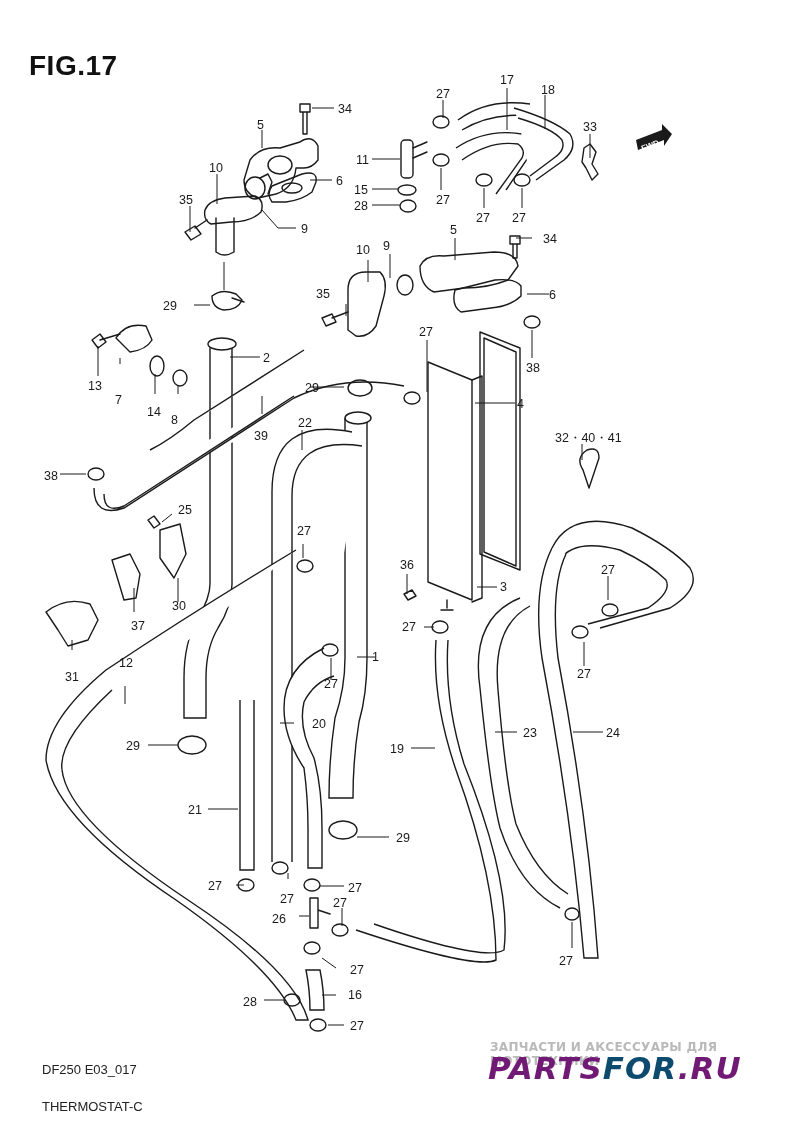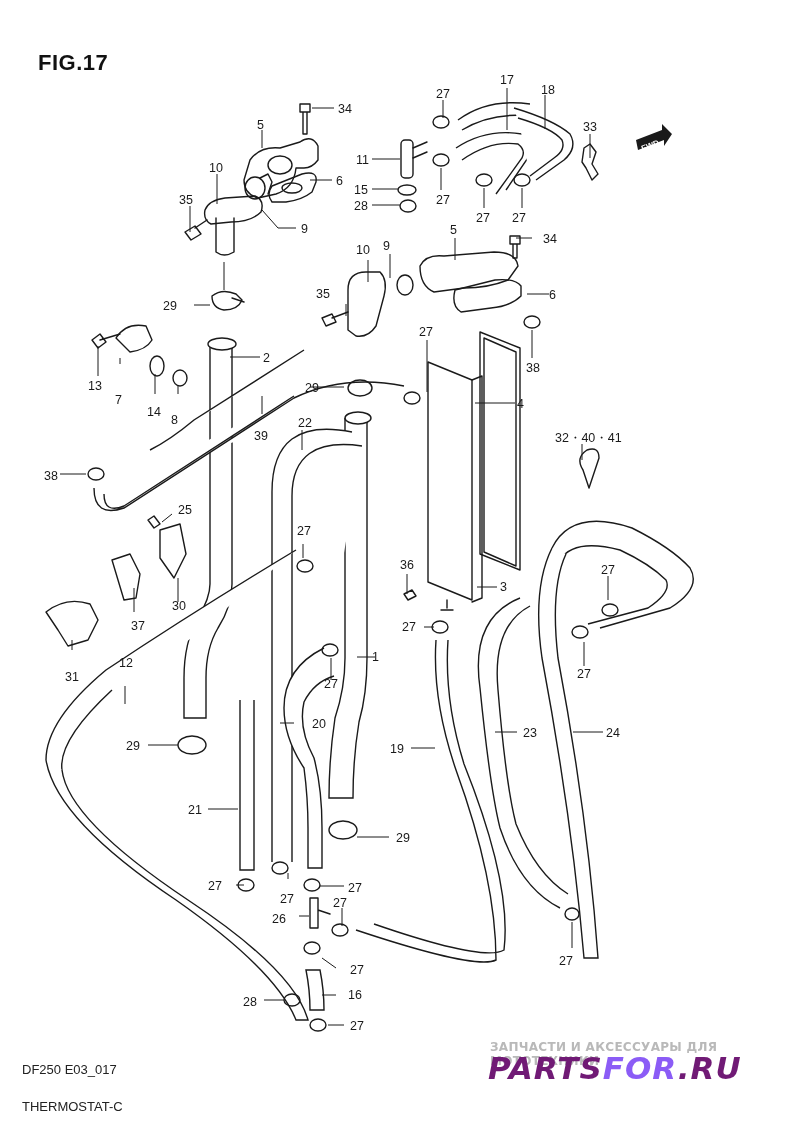--- a/index.html
+++ b/index.html
@@ -2,28 +2,28 @@
 <html><head>
 <meta charset="utf-8">
 <style>
   html, body { margin: 0; padding: 0; background: #ffffff; }
   body { width: 800px; height: 1131px; position: relative; overflow: hidden; font-family: "Liberation Sans", sans-serif; }
   #diagram { position: absolute; left: 0; top: 0; width: 800px; height: 1131px; }
   .part { fill: none; stroke: #1a1a1a; stroke-width: 1.4; stroke-linecap: round; stroke-linejoin: round; }
   .hose { fill: #ffffff; stroke: #1a1a1a; stroke-width: 1.4; }
   .leader { stroke: #1a1a1a; stroke-width: 1; fill: none; }
   .lbl { font-family: "Liberation Sans", sans-serif; font-size: 12.5px; fill: #1a1a1a; }
-  .fig-title { position: absolute; left: 38px; top: 50px; font-family: "Liberation Sans", sans-serif; font-weight: bold; font-size: 22px; color: #111; letter-spacing: 0.5px; }
-  .footer { position: absolute; left: 22px; font-family: "Liberation Sans", sans-serif; font-size: 13px; color: #222; }
+  .fig-title { position: absolute; left: 29px; top: 50px; font-family: "Liberation Sans", sans-serif; font-weight: bold; font-size: 28px; color: #111; letter-spacing: 0.5px; }
+  .footer { position: absolute; left: 42px; font-family: "Liberation Sans", sans-serif; font-size: 13px; color: #222; }
   .footer.code { top: 1062px; }
   .footer.name { top: 1083px; margin-top: 16px; }
   .wm-top { position: absolute; left: 490px; top: 1040px; font-family: "DejaVu Sans", sans-serif; font-weight: bold; font-size: 12px; color: #b9b9b9; letter-spacing: 0.3px; }
   .wm-brand { position: absolute; left: 488px; top: 1050px; font-family: "DejaVu Sans", sans-serif; font-weight: bold; font-size: 31px; letter-spacing: 1px; font-style: italic; }
   .wm-brand .a { color: #701a75; }
-  .wm-brand .b { color: #8b5cf6; }
+  .wm-brand .b { color: #0c4a6e; }
 </style>
 </head>
 <body>
 
 <div class="fig-title">FIG.17</div>
 
 <svg id="diagram" viewBox="0 0 800 1131" xmlns="http://www.w3.org/2000/svg">
 
   <g>
 

